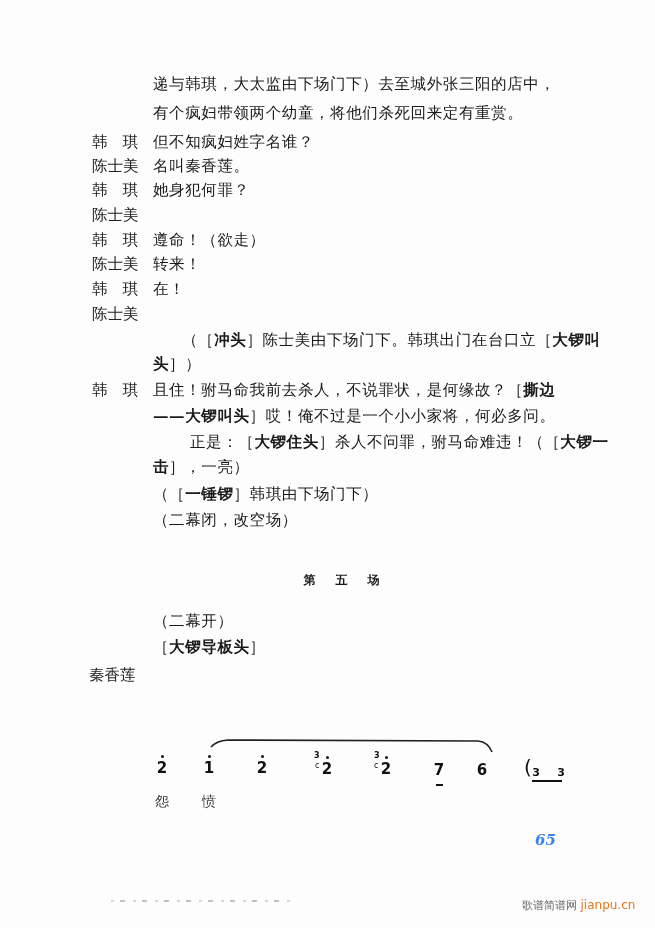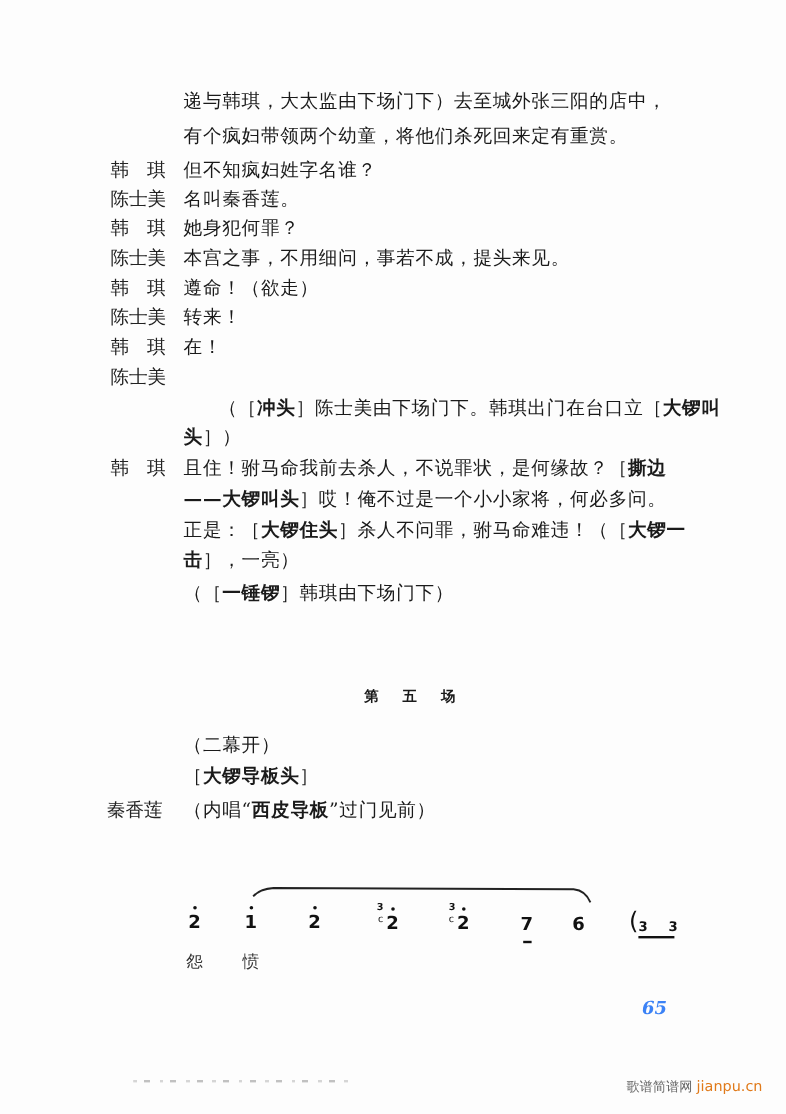--- a/index.html
+++ b/index.html
@@ -122,21 +122,20 @@
   <div class="speaker two" style="top:132px;">韩琪</div>
   <div class="line text" style="top:132px;">但不知疯妇姓字名谁？</div>
 
   <div class="speaker" style="top:156px;">陈士美</div>
   <div class="line text" style="top:156px;">名叫秦香莲。</div>
 
   <div class="speaker two" style="top:180px;">韩琪</div>
   <div class="line text" style="top:180px;">她身犯何罪？</div>
 
   <div class="speaker" style="top:205px;">陈士美</div>
-  <div class="line text" style="top:205px;">本宫之事，不用细问，事若不成，提头来见。</div>
 
   <div class="speaker two" style="top:230px;">韩琪</div>
   <div class="line text" style="top:230px;">遵命！（欲走）</div>
 
   <div class="speaker" style="top:254px;">陈士美</div>
   <div class="line text" style="top:254px;">转来！</div>
 
   <div class="speaker two" style="top:279px;">韩琪</div>
   <div class="line text" style="top:279px;">在！</div>
 
@@ -149,41 +148,39 @@
     <span class="b">头</span><span>］）</span>
   </div>
 
   <div class="speaker two" style="top:380px;">韩琪</div>
   <div class="line text" style="top:380px;">
     <span>且住！驸马命我前去杀人，不说罪状，是何缘故？［</span><span class="b">撕边</span>
   </div>
   <div class="line text" style="top:406px;">
     <span class="b">——大锣叫头</span><span>］哎！俺不过是一个小小家将，何必多问。</span>
   </div>
-  <div class="line text" style="top:432px;">
+  <div class="line text" style="top:432px;margin-left:37px;">
     <span>正是：［</span><span class="b">大锣住头</span><span>］杀人不问罪，驸马命难违！（［</span><span class="b">大锣一</span>
   </div>
   <div class="line text" style="top:457px;">
     <span class="b">击</span><span>］，一亮）</span>
   </div>
 
   <div class="line text" style="top:484px;">
     <span>（［</span><span class="b">一锤锣</span><span>］韩琪由下场门下）</span>
   </div>
+  <div class="line text" style="top:510px;">（二幕闭，改空场）</div>
 
   <div class="scene-title">第五场</div>
 
   <div class="line text" style="top:611px;">（二幕开）</div>
   <div class="line text" style="top:637px;">
     <span>［</span><span class="b">大锣导板头</span><span>］</span>
   </div>
   <div class="speaker" style="top:665px; left:73px;">秦香莲</div>
-  <div class="line text" style="top:665px;">
-    <span>（内唱“</span><span class="b">西皮导板</span><span>”过门见前）</span>
-  </div>
 
   <svg style="position:absolute; left:0; top:0;" width="655" height="928">
     <path d="M195 747 Q200 741 212 740 L462 741 Q472 742 476 752" fill="none" stroke="#222" stroke-width="1.6"></path>
   </svg>
 
   <div class="note dot-above" style="left:139px; top:760px;">2</div>
   <div class="note dot-above" style="left:186px; top:760px;">1</div>
   <div class="note dot-above" style="left:239px; top:760px;">2</div>
 
   <div class="grace" style="left:298px; top:752px;">3</div>

